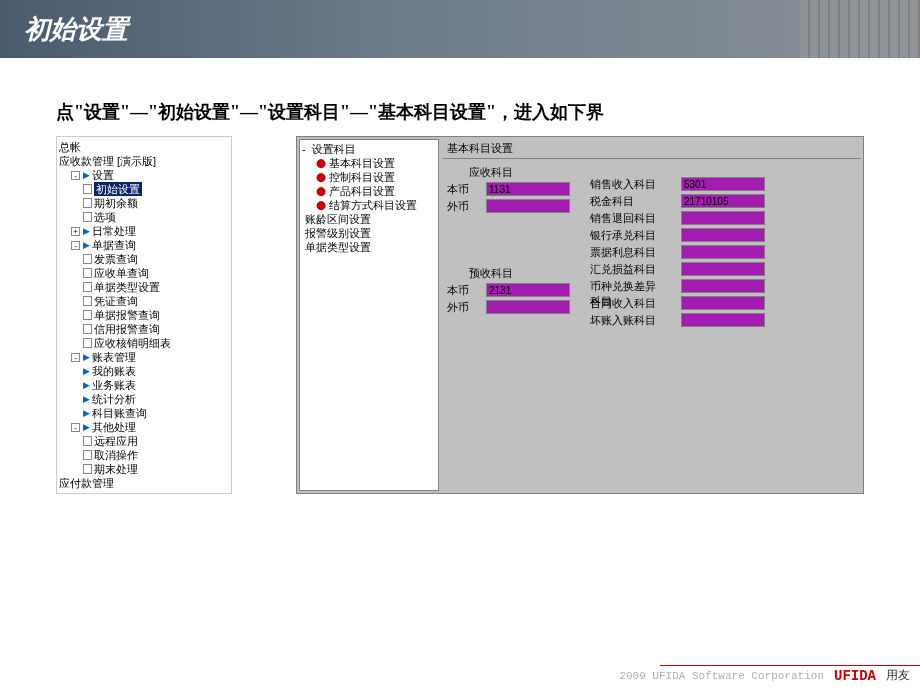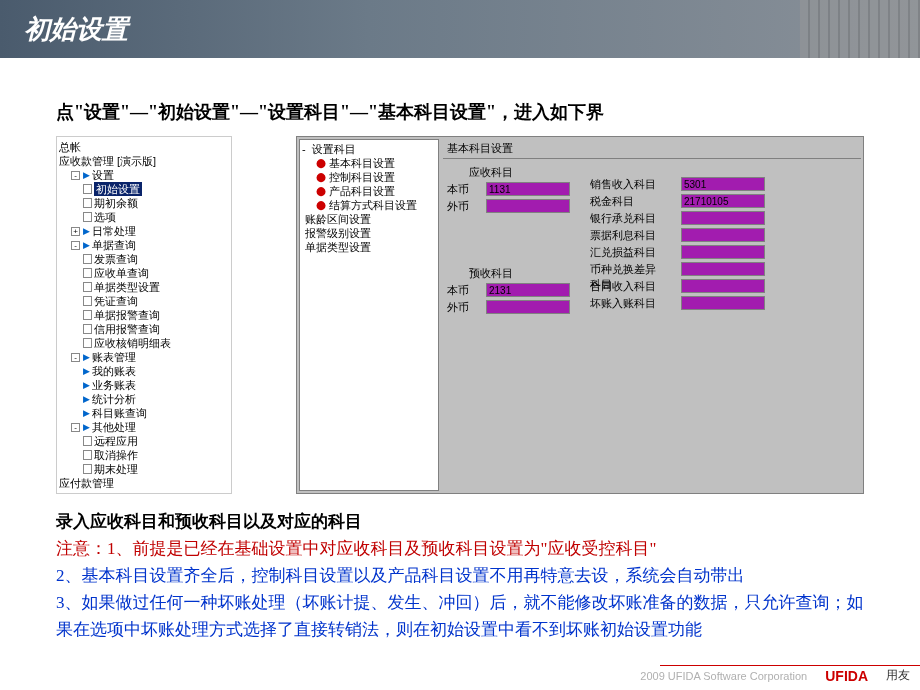--- a/index.html
+++ b/index.html
@@ -40,21 +40,21 @@
   .form-row { display: flex; align-items: flex-start; gap: 17px; height: 17px; }
   .form-row label { width: 22px; text-align: right; }
   .form-row .lab-wide { width: 74px; text-align: left; }
   .form-row input { width: 84px; height: 14px; border: 1px solid #808080; background: #a21caf; font-size: 10px; padding: 0 2px; }
   
   .body-text { margin-top: 14px; font-size: 17px; line-height: 27px; font-family: "SimSun", serif; }
   .body-text .bold { font-weight: bold; }
   .body-text .red { color: #c00000; }
   .body-text .blue { color: #0033cc; }
   
-  .footer { position: absolute; bottom: 6px; right: 10px; font-size: 11px; display: flex; align-items: center; gap: 18px; }
+  .footer { position: absolute; bottom: 6px; right: 10px; font-size: 11px; display: flex; align-items: center; gap: 10px; font-family: Liberation Mono, monospace; }
   .footer-copy { color: #b0b0b0; }
   .footer-logo { color: #c00; font-weight: bold; font-size: 14px; }
   .footer-cn { color: #333; font-size: 12px; }
   .footer-line { position: absolute; right: 0; bottom: 24px; width: 260px; height: 1px; background: #c00; }
 </style>
 </head>
 <body>
 
 <div class="header">
   <span class="header-title">初始设置</span>
@@ -240,20 +240,24 @@
             <div style="height:14px"></div>
             <div class="form-row">
                 <span class="lab-wide">销售收入科目</span>
                 <input value="5301" style="">
               </div>
             <div class="form-row">
                 <span class="lab-wide">税金科目</span>
                 <input value="21710105" style="">
               </div>
             <div class="form-row">
+                <span class="lab-wide">销售退回科目</span>
+                <input style="">
+              </div>
+            <div class="form-row">
                 <span class="lab-wide">银行承兑科目</span>
                 <input style="">
               </div>
             <div class="form-row">
                 <span class="lab-wide">票据利息科目</span>
                 <input style="">
               </div>
             <div class="form-row">
                 <span class="lab-wide">汇兑损益科目</span>
                 <input style="">
@@ -270,26 +274,20 @@
                 <span class="lab-wide">坏账入账科目</span>
                 <input style="">
               </div>
           </div>
         </div>
       </div>
 
     </div>
   </div>
 
-  <div class="body-text">
-    <div class="bold">录入应收科目和预收科目以及对应的科目</div>
-    <div class="red">注意：1、前提是已经在基础设置中对应收科目及预收科目设置为"应收受控科目"</div>
-    <div class="blue">2、基本科目设置齐全后，控制科目设置以及产品科目设置不用再特意去设，系统会自动带出</div>
-    <div class="blue">3、如果做过任何一种坏账处理（坏账计提、发生、冲回）后，就不能修改坏账准备的数据，只允许查询；如果在选项中坏账处理方式选择了直接转销法，则在初始设置中看不到坏账初始设置功能</div>
-  </div>
 
 </div>
 
 <div class="footer-line"></div>
 <div class="footer">
   <span class="footer-copy">2009 UFIDA Software Corporation</span>
   <span class="footer-logo">UFIDA</span>
   <span class="footer-cn">用友</span>
 </div>
 

